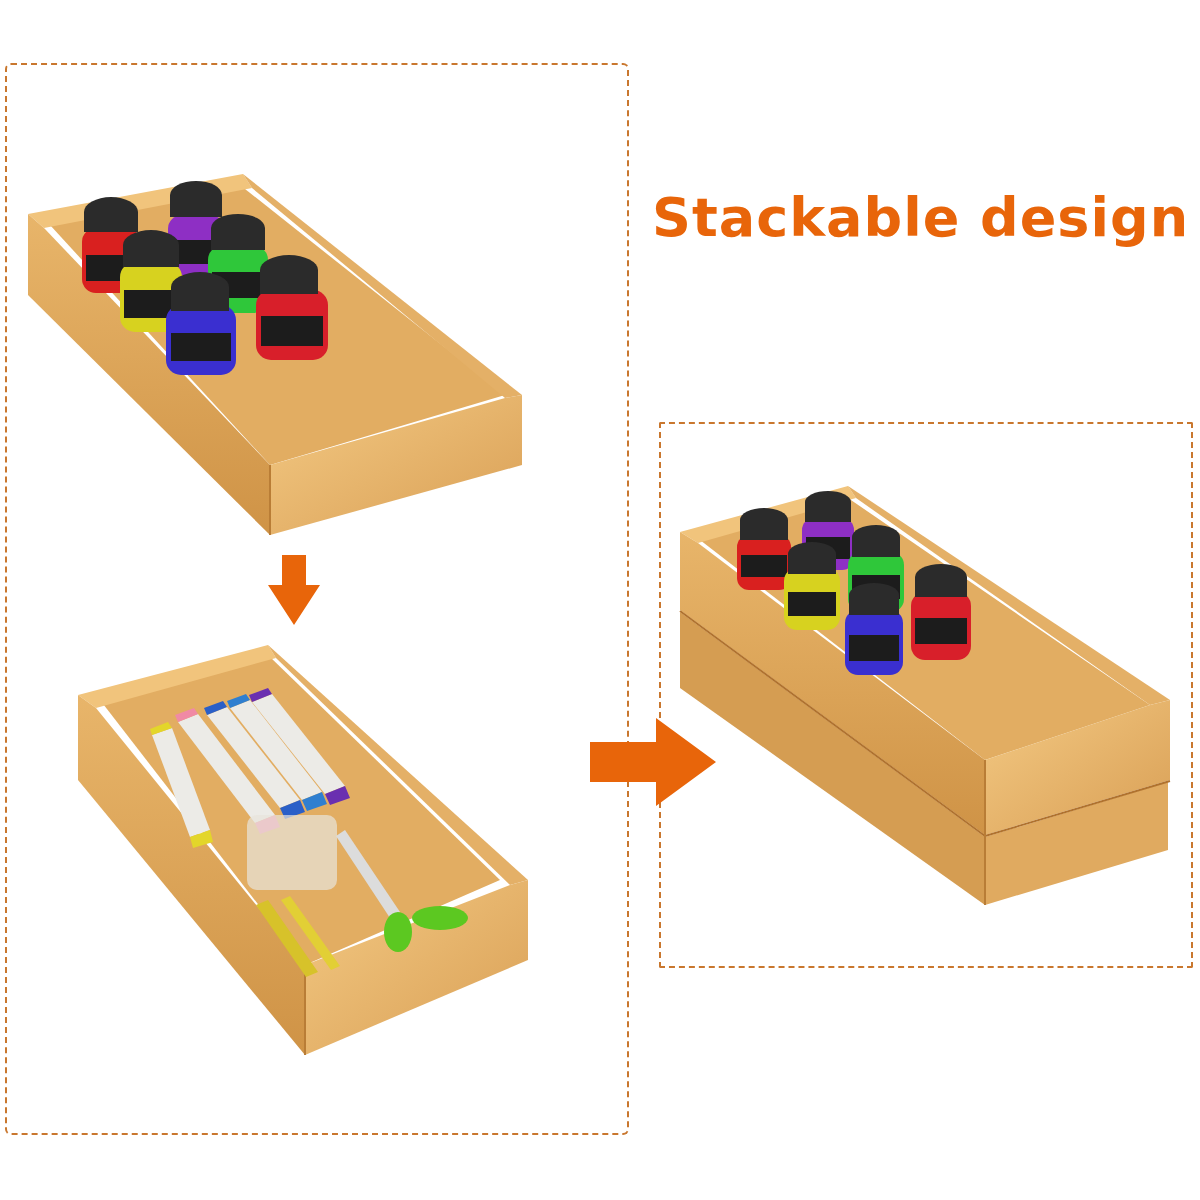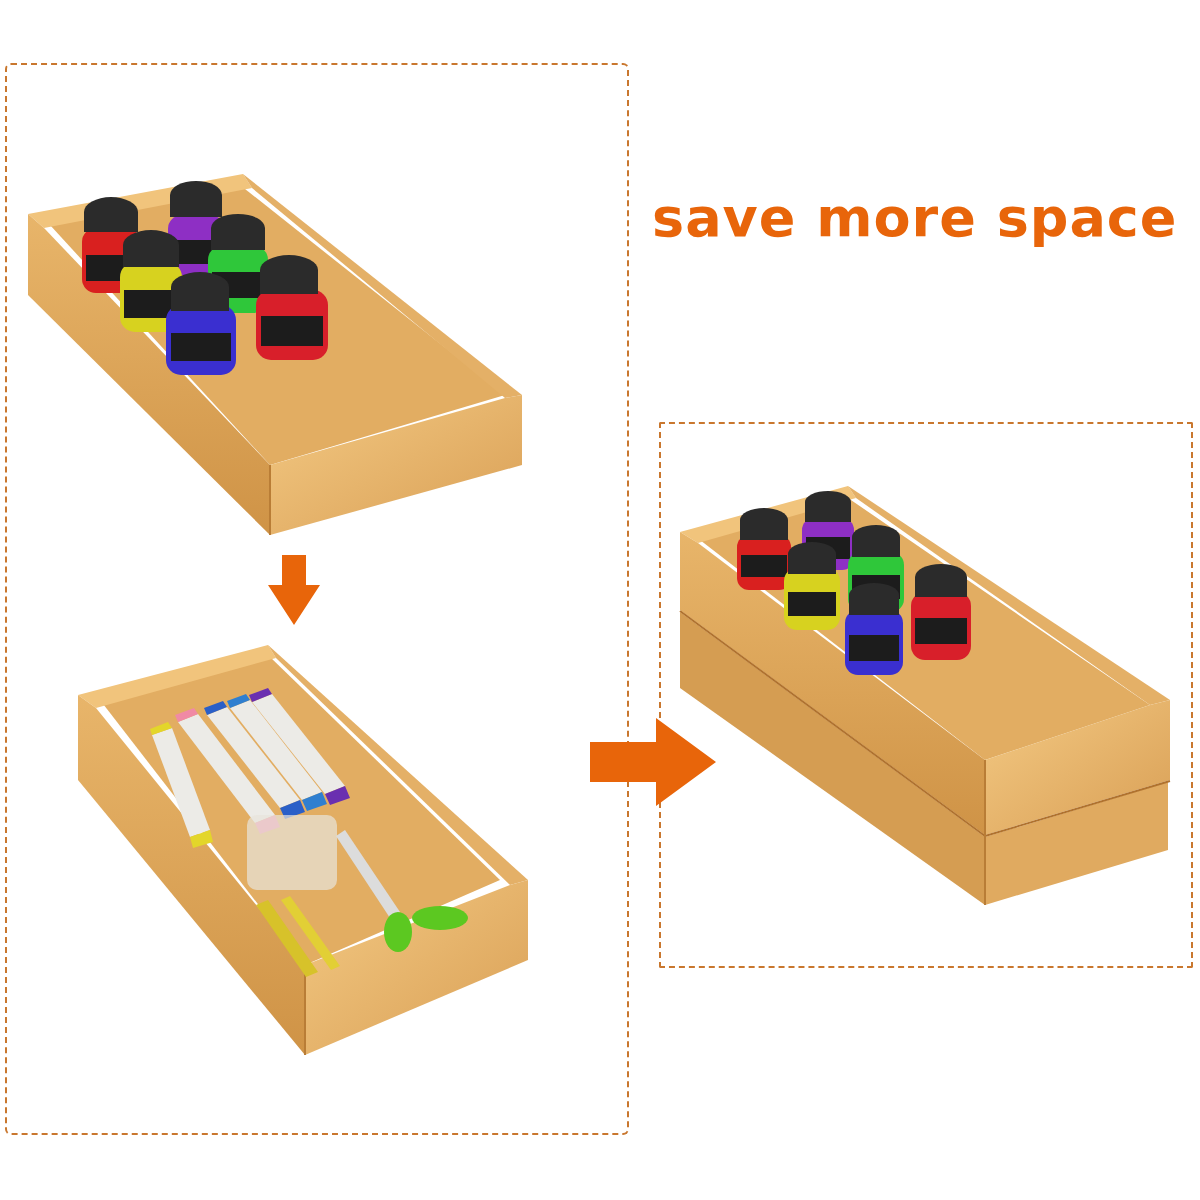--- a/index.html
+++ b/index.html
@@ -12,21 +12,21 @@
   svg{position:absolute;}
 </style>
 </head>
 <body>
 
 <div id="panel-left" class="panel"></div>
 
 <div id="panel-right" class="panel"></div>
 
 <div class="headline">
-  <div>save more space</div>
+  <div>Stackable design</div>
 </div>
 
 <svg style="left:0;top:160px" width="560" height="390" viewBox="0 160 560 390">
   <defs>
     <linearGradient id="wood1" x1="0" y1="0" x2="1" y2="1">
       <stop offset="0" stop-color="#f3c983"></stop>
         <stop offset="1" stop-color="#d99f55"></stop>
     </linearGradient>
     <linearGradient id="woodSide" x1="0" y1="0" x2="0" y2="1">
       <stop offset="0" stop-color="#e8b56a"></stop>

